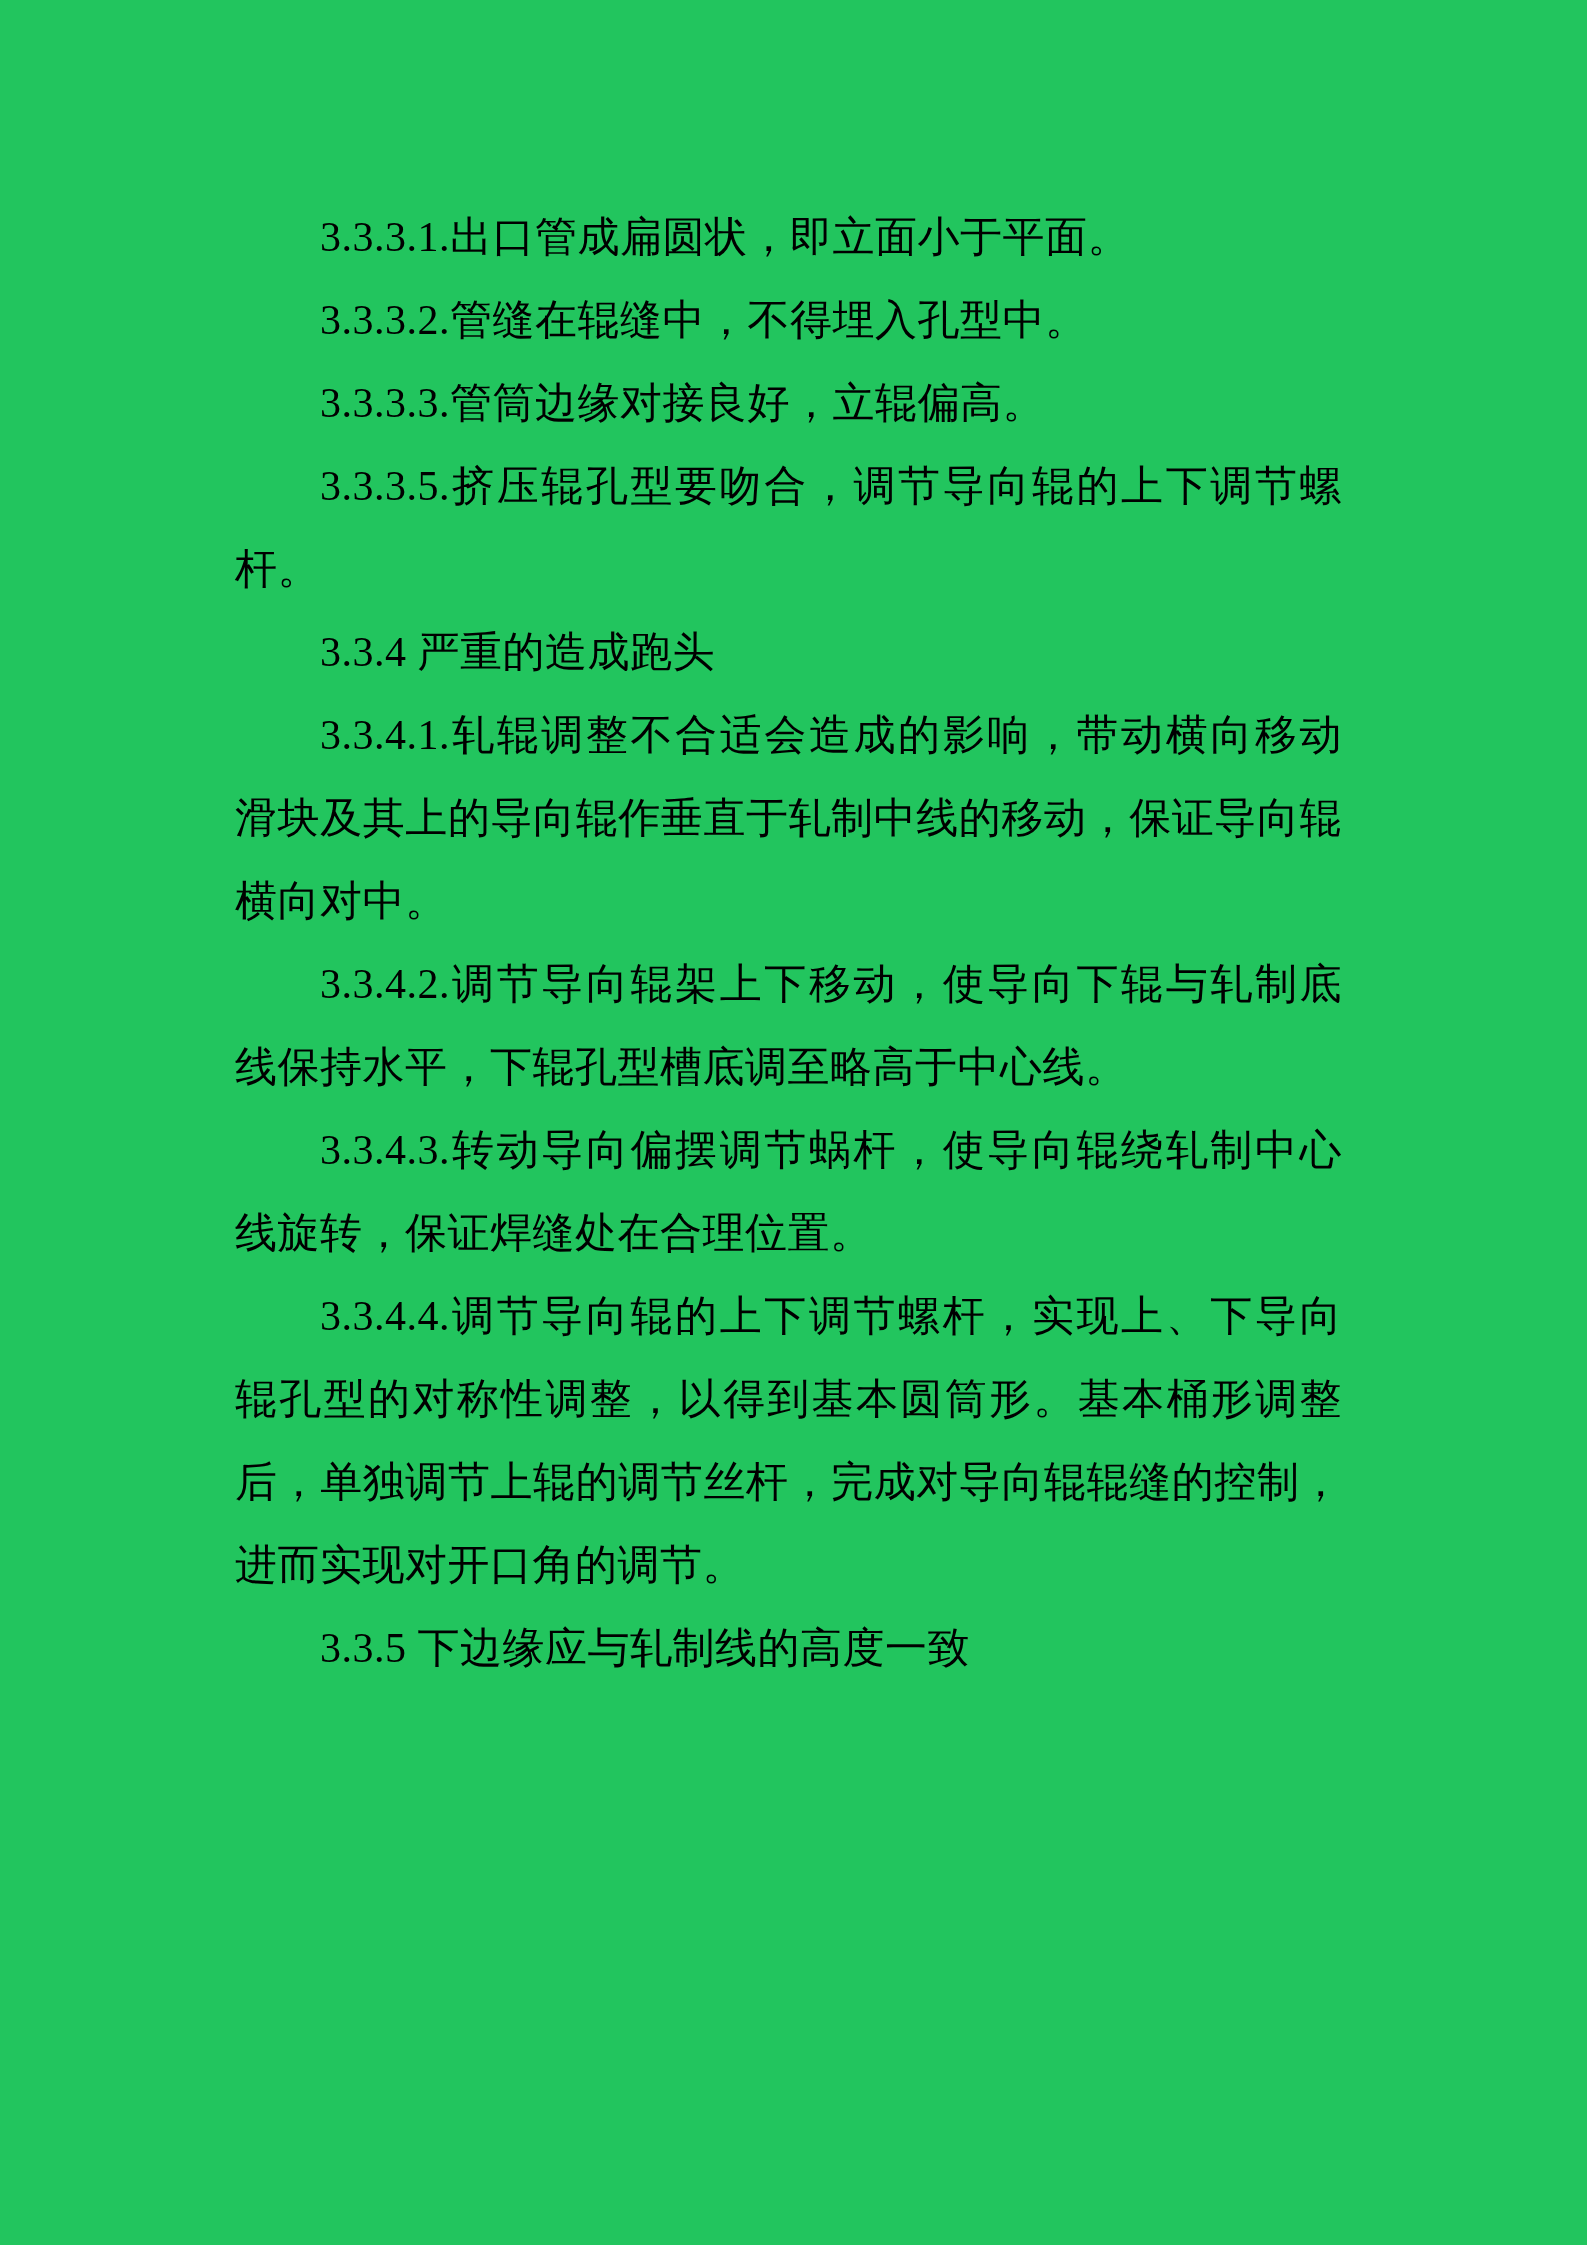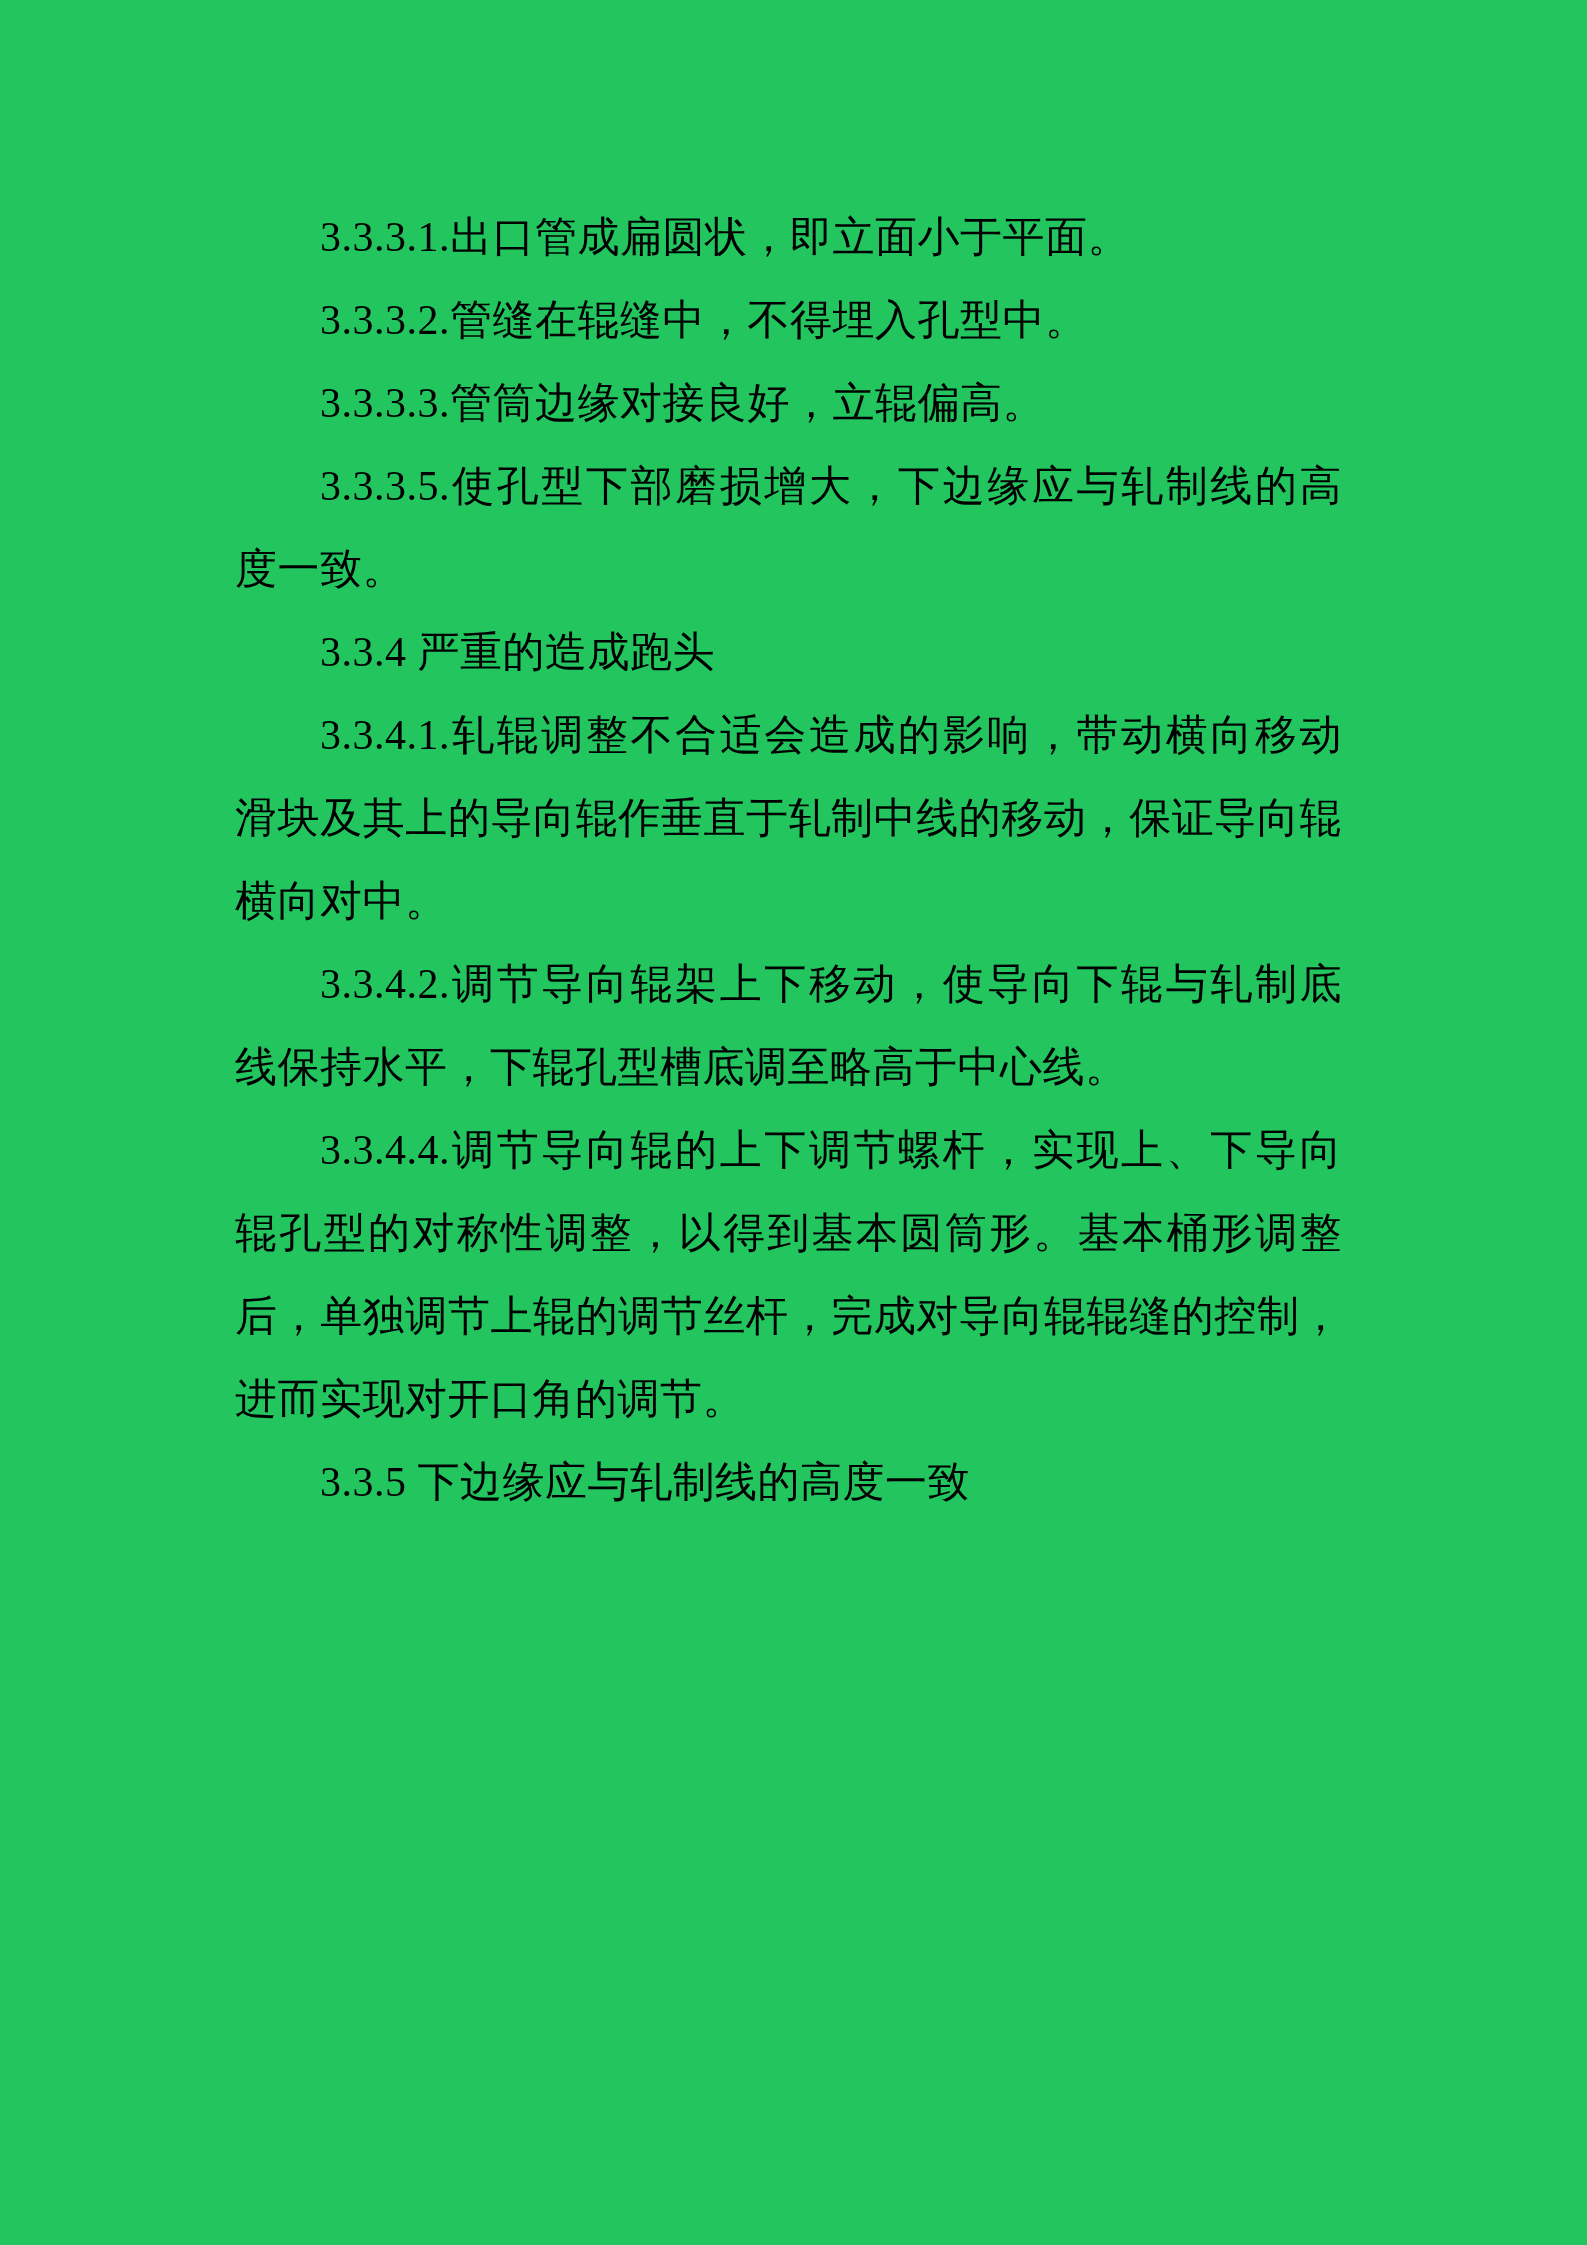--- a/index.html
+++ b/index.html
@@ -36,20 +36,21 @@
   }
 </style>
 </head>
 <body>
 
 <div class="page">
   <div class="content">
     <p class="para">3.3.3.1.出口管成扁圆状，即立面小于平面。</p>
     <p class="para">3.3.3.2.管缝在辊缝中，不得埋入孔型中。</p>
     <p class="para">3.3.3.3.管筒边缘对接良好，立辊偏高。</p>
-    <p class="para">3.3.3.5.使孔型下部磨损增大，下边缘应与轧制线的高度一致。</p>
+    <p class="para">3.3.3.5.挤压辊孔型要吻合，调节导向辊的上下调节螺杆。</p>
     <p class="para">3.3.4 严重的造成跑头</p>
     <p class="para">3.3.4.1.轧辊调整不合适会造成的影响，带动横向移动滑块及其上的导向辊作垂直于轧制中线的移动，保证导向辊横向对中。</p>
     <p class="para">3.3.4.2.调节导向辊架上下移动，使导向下辊与轧制底线保持水平，下辊孔型槽底调至略高于中心线。</p>
+    <p class="para">3.3.4.3.转动导向偏摆调节蜗杆，使导向辊绕轧制中心线旋转，保证焊缝处在合理位置。</p>
     <p class="para">3.3.4.4.调节导向辊的上下调节螺杆，实现上、下导向辊孔型的对称性调整，以得到基本圆筒形。基本桶形调整后，单独调节上辊的调节丝杆，完成对导向辊辊缝的控制，进而实现对开口角的调节。</p>
     <p class="para">3.3.5 下边缘应与轧制线的高度一致</p>
   </div>
 </div>
 
 </body></html>

